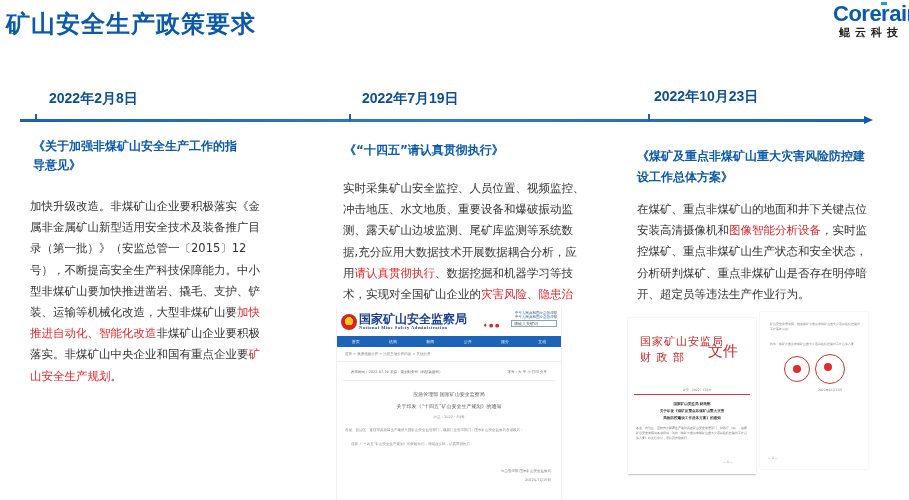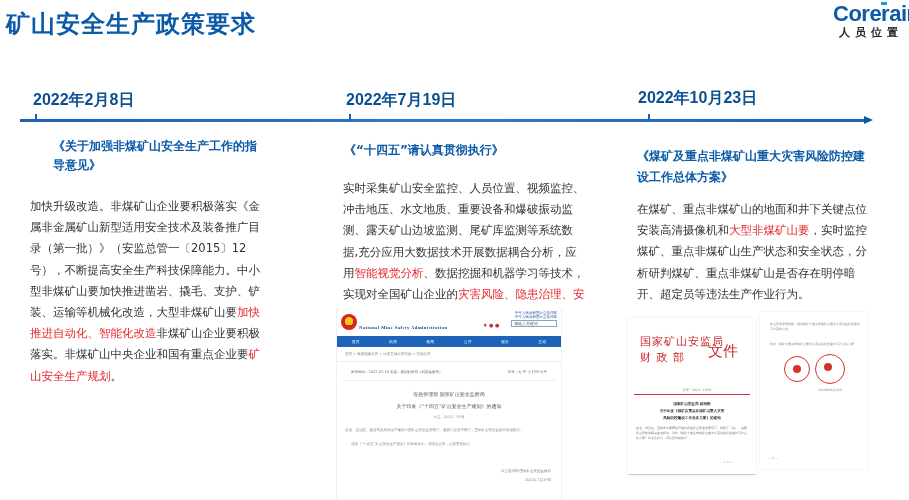--- a/index.html
+++ b/index.html
@@ -11,21 +11,21 @@
       font-size: 24px; font-weight: bold; color: #0b5aa8; letter-spacing: 1px;
     }
     .logo { position: absolute; left: 833px; top: 2px; width: 72px; text-align: center; }
     .logo-en {
       font-family: "Liberation Sans", sans-serif; font-size: 22px; font-weight: bold;
       color: #0b5aa8; letter-spacing: -0.5px; line-height: 24px; position: relative;
     }
     .logo-dots { position: absolute; top: 0px; right: 18px; width: 6px; height: 3px; background: #1a9be0; }
     .logo-cn { font-size: 11px; font-weight: bold; color: #222; letter-spacing: 5px; line-height: 14px; padding-left: 4px; }
 
-    .date { position: absolute; font-size: 16px; font-weight: bold; color: #0d4f93; font-family: "Liberation Sans", sans-serif; }
+    .date { position: absolute; font-size: 14px; font-weight: bold; color: #0d4f93; font-family: "Liberation Sans", sans-serif; margin-left: 16px; }
 
     .timeline { position: absolute; left: 20px; top: 119px; width: 478px; height: 3px;
       background: linear-gradient(to right, #1b64ad, #2f7bc4 50%, #1b64ad); }
     .timeline-arrow { position: absolute; left: 864px; top: 116px; width: 0; height: 0;
       border-top: 4px solid transparent; border-bottom: 4px solid transparent; border-left: 9px solid #0d5aa6; }
     .tick { position: absolute; width: 2px; height: 7px; background: #1b64ad; top: 114px; }
 
     .doc-title { position: absolute; font-size: 12px; font-weight: bold; color: #0b5aa8; line-height: 19px; }
     .body-text { position: absolute; font-size: 11.5px; color: #333; line-height: 21.2px; }
     .hl { color: #e6262b; }
@@ -66,48 +66,49 @@
     .seal { position: absolute; width: 26px; height: 26px; border-radius: 50%; border: 1.5px solid #d8302c; }
     .seal::after { content: ""; position: absolute; left: 8px; top: 8px; width: 8px; height: 8px; border-radius: 50%; background: #d8302c; }
   </style>
 </head>
 <body>
 
 <div class="page-title">矿山安全生产政策要求</div>
 <div class="logo">
   <div class="logo-en">Corerain</div>
   <div class="logo-dots"></div>
-  <div class="logo-cn">人员位置</div>
+  <div class="logo-cn">鲲云科技</div>
 </div>
 
 <div class="date" style="left:33px; top:90px;">2022年2月8日</div>
 <div class="date" style="left:346px; top:90px;">2022年7月19日</div>
 <div class="date" style="left:638px; top:88px;">2022年10月23日</div>
 
 <div>
   <div class="timeline" style="width:845px;"></div>
   <div class="tick" style="left:35px;"></div>
   <div class="tick" style="left:349px;"></div>
   <div class="tick" style="left:648px;"></div>
   <div class="timeline-arrow"></div>
 </div>
 
-<div class="doc-title" style="left:33px; top:137px; width:214px;margin-left:20px;">《关于加强非煤矿山安全生产工作的指导意见》</div>
+<div class="doc-title" style="left:33px; top:137px; width:214px;">《关于加强非煤矿山安全生产工作的指导意见》</div>
 <div class="body-text" style="left:30px; top:196px; width:236px;">
   <span>加快升级改造。非煤矿山企业要积极落实《金属非金属矿山新型适用安全技术及装备推广目录（第一批）》（安监总管一〔2015〕12号），不断提高安全生产科技保障能力。中小型非煤矿山要加快推进凿岩、撬毛、支护、铲装、运输等机械化改造，大型非煤矿山要</span><span class="hl">加快推进自动化、智能化改造</span><span>非煤矿山企业要积极落实。非煤矿山中央企业和国有重点企业要</span><span class="hl">矿山安全生产规划</span><span>。</span>
 </div>
 
 <div class="doc-title" style="left:344px; top:141px; width:240px;">《“十四五”请认真贯彻执行》</div>
 <div class="body-text" style="left:343px; top:178px; width:244px;">
-  <span>实时采集矿山安全监控、人员位置、视频监控、冲击地压、水文地质、重要设备和爆破振动监测、露天矿山边坡监测、尾矿库监测等系统数据,充分应用大数据技术开展数据耦合分析，应用</span><span class="hl">智能视觉分析</span><span>、数据挖掘和机器学习等技术，实现对全国矿山企业的</span><span class="hl">灾害风险、隐患治理、安全生产管理全面动态监管监察</span><span>。</span>
+  <span>实时采集矿山安全监控、人员位置、视频监控、冲击地压、水文地质、重要设备和爆破振动监测、露天矿山边坡监测、尾矿库监测等系统数据,充分应用大数据技术开展数据耦合分析，应用</span><span class="hl">请认真贯彻执行</span><span>、数据挖掘和机器学习等技术，实现对全国矿山企业的</span><span class="hl">灾害风险、隐患治理、安全生产管理全面动态监管监察</span><span>。</span>
 </div>
 
 <div class="shot shot1">
   <div class="s-head">
     <div class="emblem"></div>
+    <div class="s-name">国家矿山安全监察局</div>
     <div class="s-en">National Mine Safety Administration</div>
     <div class="s-icons">♦ ● ●</div>
     <div class="s-toplinks">
       <div>中华人民共和国应急管理部</div>
       <div>中华人民共和国应急管理部</div>
     </div>
     <div class="s-search">请输入关键词</div>
   </div>
   <div class="s-nav">
     <span>首页</span>
@@ -128,21 +129,21 @@
     <div class="s-l3">应急〔2022〕64号</div>
     <div class="s-para">各省、自治区、直辖市及新疆生产建设兵团矿山安全监管部门，煤炭行业管理部门，国家矿山安全监察局各省级局：</div>
     <div class="s-para" style="padding-left:14px;">现将《“十四五”矿山安全生产规划》印发给你们，请结合实际，认真贯彻执行。</div>
     <div class="s-sign">应急管理部      国家矿山安全监察局</div>
     <div class="s-date">2022年7月19日</div>
   </div>
 </div>
 
 <div class="doc-title" style="left:637px; top:146px; width:232px; line-height:21px;">《煤矿及重点非煤矿山重大灾害风险防控建设工作总体方案》</div>
 <div class="body-text" style="left:637px; top:199px; width:234px;">
-  <span>在煤矿、重点非煤矿山的地面和井下关键点位安装高清摄像机和</span><span class="hl">大型非煤矿山要</span><span>，实时监控煤矿、重点非煤矿山生产状态和安全状态，分析研判煤矿、重点非煤矿山是否存在明停暗开、超定员等违法生产作业行为。</span>
+  <span>在煤矿、重点非煤矿山的地面和井下关键点位安装高清摄像机和</span><span class="hl">图像智能分析设备</span><span>，实时监控煤矿、重点非煤矿山生产状态和安全状态，分析研判煤矿、重点非煤矿山是否存在明停暗开、超定员等违法生产作业行为。</span>
 </div>
 
 <div class="shot shot2">
   <div class="redhead">
     <div>国家矿山安监局</div>
     <div>财    政    部</div>
   </div>
   <div class="wenjian">文件</div>
   <div class="num">矿安〔2022〕176号</div>
   <div class="redline"></div>

